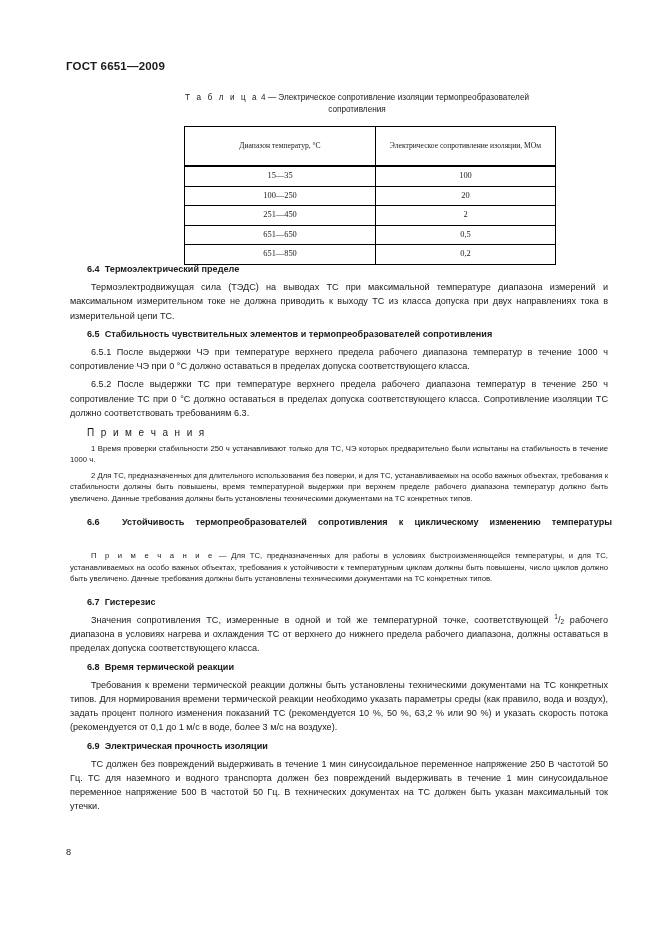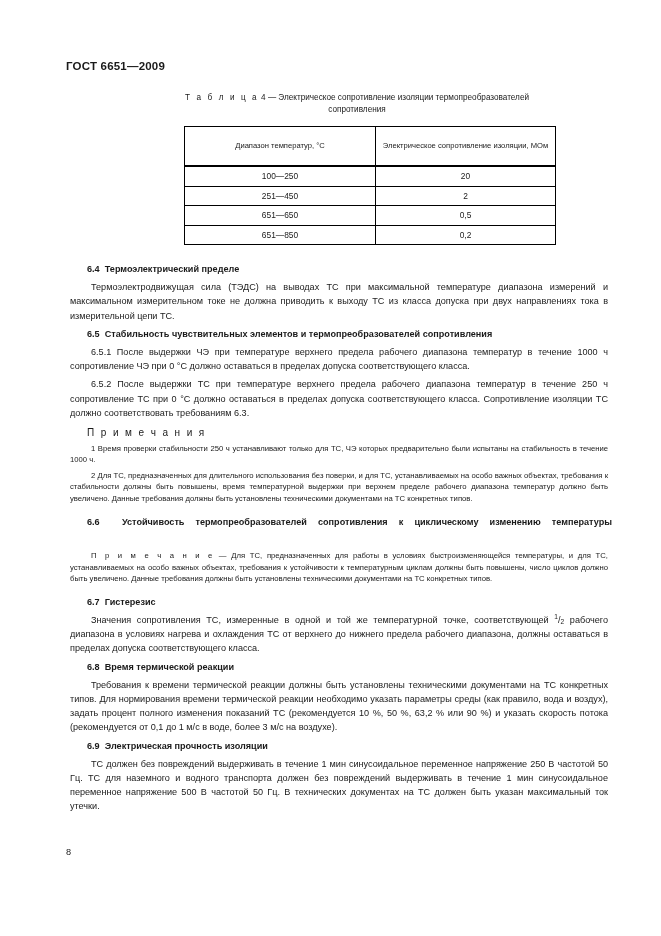--- a/index.html
+++ b/index.html
@@ -59,20 +59,21 @@
     table-layout: fixed;
   }
   table.gost td, table.gost th {
     border: 1px solid #000;
     text-align: center;
     vertical-align: middle;
     font-weight: normal;
     font-size: 7.6px;
     line-height: 10px;
     padding: 0;
+    font-family: Liberation Serif, serif;
   }
   table.gost thead th {
     height: 38px;
     border-bottom: 2px solid #000;
     padding: 0 6px;
   }
   table.gost tbody td {
     height: 18.5px;
     font-size: 8.4px;
   }
@@ -168,20 +169,24 @@
   <div class="tbl-wrap">
     <table class="gost">
       <thead>
         <tr>
           <th class="col-a">Диапазон температур, °С</th>
           <th class="col-b">Электрическое сопротивление изоляции, МОм</th>
         </tr>
       </thead>
       <tbody>
         <tr>
+          <td>15—35</td>
+          <td>100</td>
+        </tr>
+        <tr>
           <td>100—250</td>
           <td>20</td>
         </tr>
         <tr>
           <td>251—450</td>
           <td>2</td>
         </tr>
         <tr>
           <td>651—650</td>
           <td>0,5</td>

